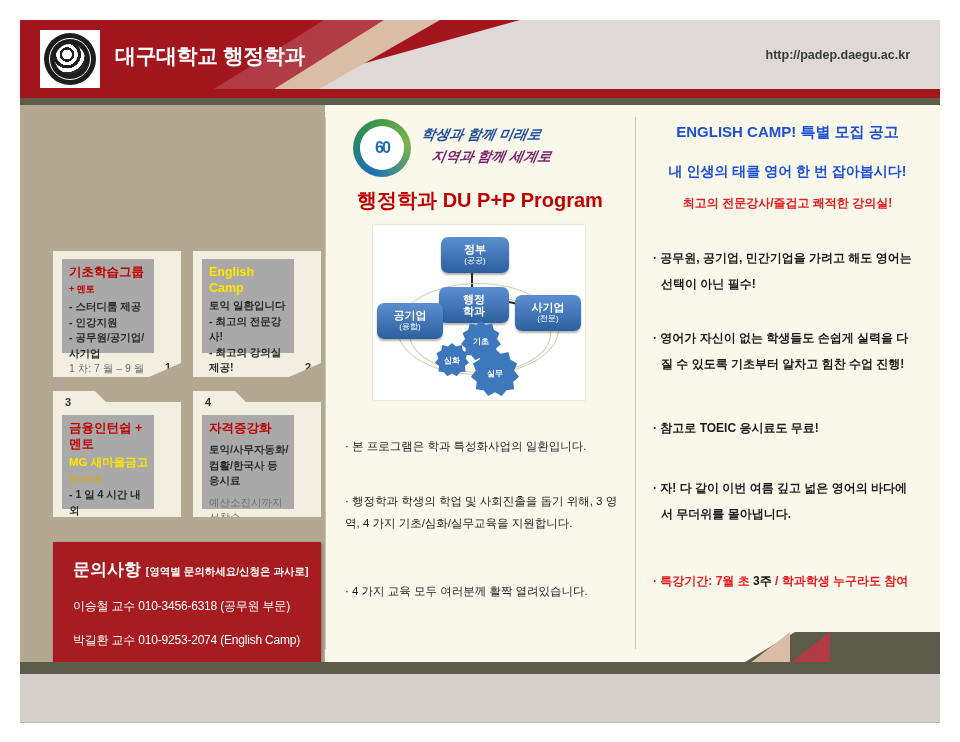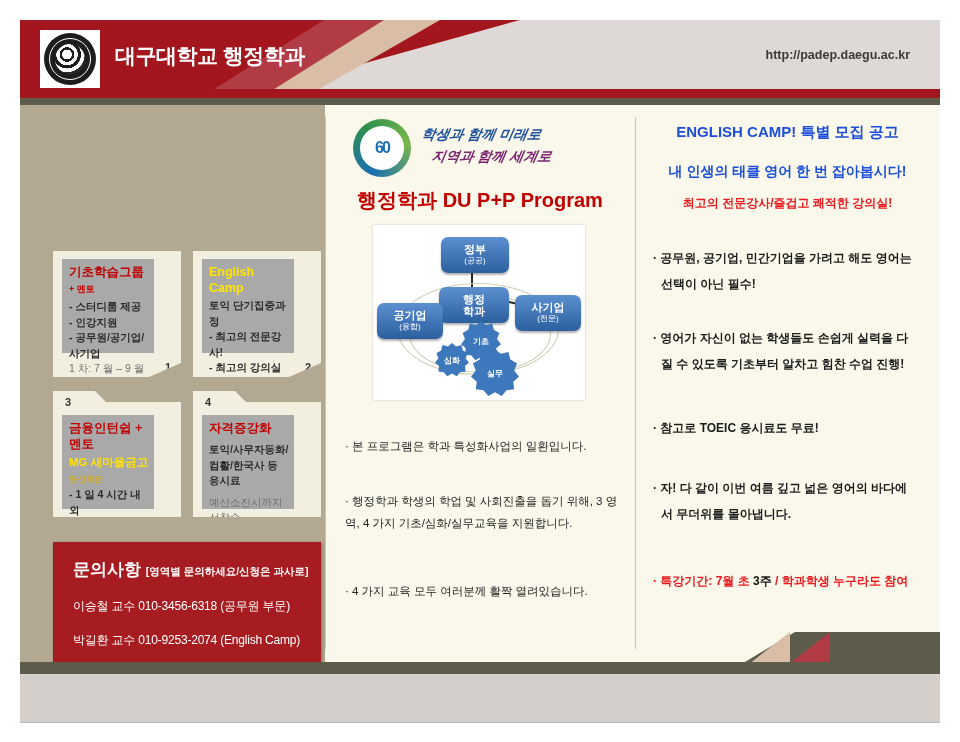--- a/index.html
+++ b/index.html
@@ -181,21 +181,21 @@
           <div class="li">- 인강지원</div>
           <div class="li">- 공무원/공기업/사기업</div>
           <div class="li pale">1 차: 7 월 – 9 월</div>
         </div>
         <div class="num">1</div>
       </div>
 
       <div class="nbox top b2">
         <div class="inner">
           <div class="ttl yel-t">English Camp</div>
-          <div class="li">토익 단기집중과정</div>
+          <div class="li">토익 일환입니다</div>
           <div class="li yel-t">- 최고의 전문강사!</div>
           <div class="li yel-t">- 최고의 강의실 제공!</div>
           <div class="li pale">7 월조 (월 – 금 3 주)</div>
         </div>
         <div class="num">2</div>
       </div>
 
       <div class="nbox bot b3">
         <div class="num">3</div>
         <div class="inner">

